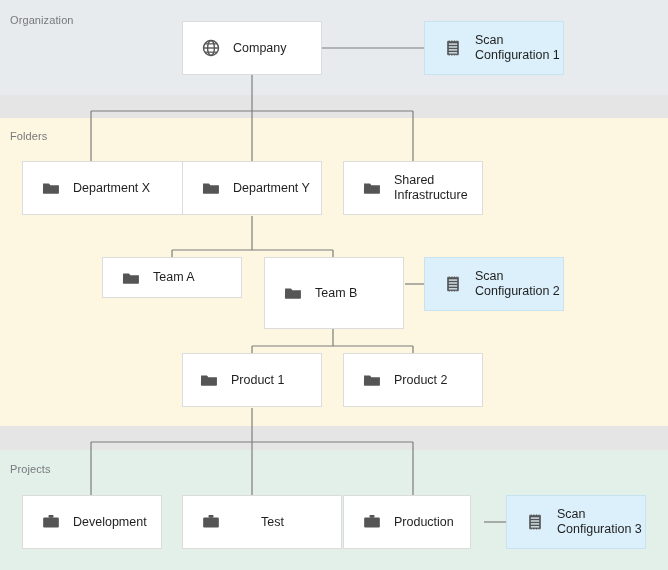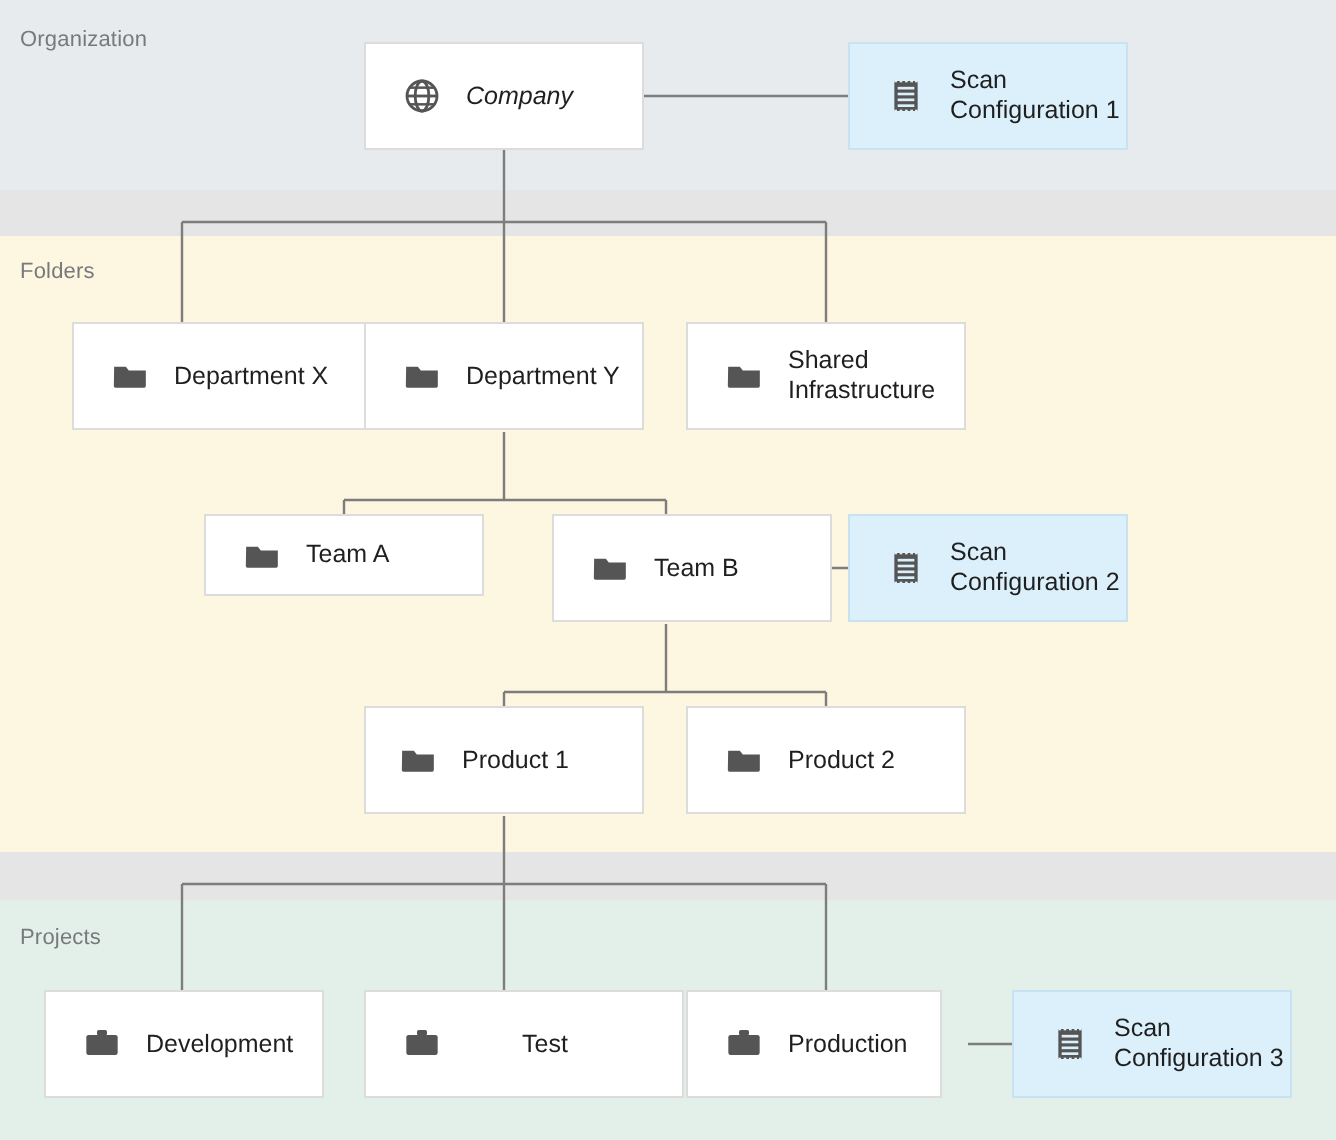--- a/index.html
+++ b/index.html
@@ -139,21 +139,21 @@
       <path d="M252,442 L252,510"></path>
       <path d="M413,442 L413,510"></path>
       <polygon points="91,517 87,508 95,508"></polygon>
       <polygon points="252,517 248,508 256,508"></polygon>
       <polygon points="413,517 409,508 417,508"></polygon>
     </g>
 
     <line x1="484" y1="522" x2="506" y2="522"></line>
   </svg>
 
-  <div class="node" style="left:182px; top:21px; width:140px; height:54px;font-style:italic;">
+  <div class="node" style="left:182px; top:21px; width:140px; height:54px;">
     <svg class="node-icon" viewBox="0 0 24 24">
       <circle cx="12" cy="12" r="9" fill="none" stroke="#555" stroke-width="1.7"></circle>
       <ellipse cx="12" cy="12" rx="4.1" ry="9" fill="none" stroke="#555" stroke-width="1.7"></ellipse>
       <line x1="3" y1="12" x2="21" y2="12" stroke="#555" stroke-width="1.7"></line>
       <line x1="4.6" y1="7" x2="19.4" y2="7" stroke="#555" stroke-width="1.5"></line>
       <line x1="4.6" y1="17" x2="19.4" y2="17" stroke="#555" stroke-width="1.5"></line>
     </svg>
     <span class="node-label">Company</span>
   </div>
 
@@ -172,21 +172,21 @@
       <rect x="5" y="20.2" width="1.6" height="1.4" fill="#DCF0FB"></rect>
       <rect x="8.2" y="20.2" width="1.6" height="1.4" fill="#DCF0FB"></rect>
       <rect x="11.4" y="20.2" width="1.6" height="1.4" fill="#DCF0FB"></rect>
       <rect x="14.6" y="20.2" width="1.6" height="1.4" fill="#DCF0FB"></rect>
       <rect x="17.4" y="20.2" width="1.6" height="1.4" fill="#DCF0FB"></rect>
     </svg>
     <span class="node-label">Scan
 Configuration 1</span>
   </div>
 
-  <div class="node" style="left:22px; top:161px; width:168px; height:54px;margin-left:14px;">
+  <div class="node" style="left:22px; top:161px; width:168px; height:54px;">
     <svg class="node-icon" viewBox="0 0 24 24">
       <path d="M2.5 6.5 h7 l1.8 2.2 h10.2 v9.3 a1 1 0 0 1 -1 1 h-17.2 a1 1 0 0 1 -1 -1 z" fill="#555"></path>
     </svg>
     <span class="node-label">Department X</span>
   </div>
 
   <div class="node" style="left:343px; top:161px; width:140px; height:54px;">
     <svg class="node-icon" viewBox="0 0 24 24">
       <path d="M2.5 6.5 h7 l1.8 2.2 h10.2 v9.3 a1 1 0 0 1 -1 1 h-17.2 a1 1 0 0 1 -1 -1 z" fill="#555"></path>
     </svg>
@@ -201,21 +201,21 @@
     <span class="node-label">Department Y</span>
   </div>
 
   <div class="node" style="left:102px; top:257px; width:140px; height:41px;">
     <svg class="node-icon" viewBox="0 0 24 24">
       <path d="M2.5 6.5 h7 l1.8 2.2 h10.2 v9.3 a1 1 0 0 1 -1 1 h-17.2 a1 1 0 0 1 -1 -1 z" fill="#555"></path>
     </svg>
     <span class="node-label">Team A</span>
   </div>
 
-  <div class="node" style="left:264px; top:257px; width:140px; height:54px;margin-left:12px;">
+  <div class="node" style="left:264px; top:257px; width:140px; height:72px;">
     <svg class="node-icon" viewBox="0 0 24 24">
       <path d="M2.5 6.5 h7 l1.8 2.2 h10.2 v9.3 a1 1 0 0 1 -1 1 h-17.2 a1 1 0 0 1 -1 -1 z" fill="#555"></path>
     </svg>
     <span class="node-label">Team B</span>
   </div>
 
   <div class="node scan" style="left:424px; top:257px; width:140px; height:54px;">
     <svg class="node-icon" viewBox="0 0 24 24">
       <rect x="5" y="3" width="14" height="18" fill="#555"></rect>
       <rect x="7" y="6.5" width="10" height="1.6" fill="#DCF0FB"></rect>

